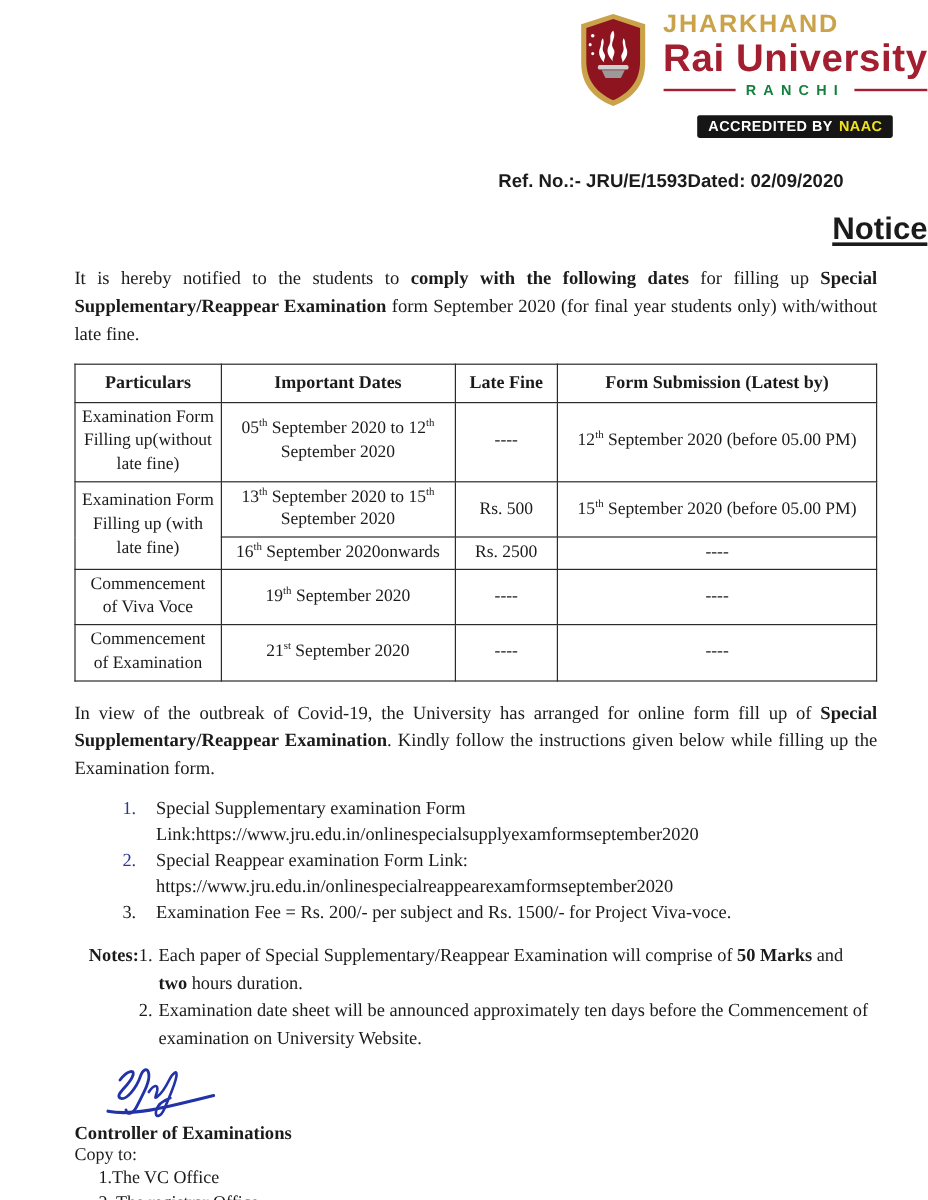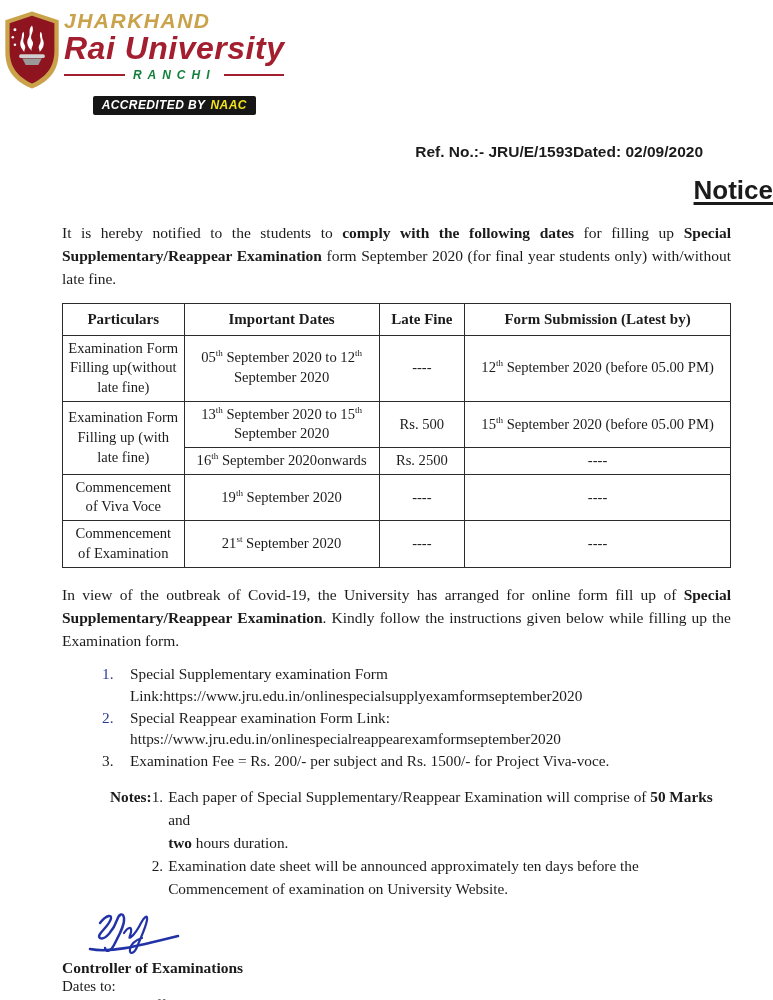--- a/index.html
+++ b/index.html
@@ -12,21 +12,21 @@
     --signature-blue:#2233A8;
     --ink:#1b1b1b;
   }
   *{box-sizing:border-box;}
   html,body{margin:0;padding:0;}
   body{
     width:773px;height:1000px;background:#ffffff;color:var(--ink);
     font-family:"Liberation Serif", serif;overflow:hidden;
   }
   
-  .logo-wrap{display:flex;justify-content:flex-start;align-items:flex-start;gap:0;padding-top:10px;font-style:italic;}
+  .logo-wrap{display:flex;justify-content:flex-end;align-items:flex-start;gap:10px;padding-top:10px;}
   .logo-text{display:flex;flex-direction:column;}
   .logo-jharkhand{font-family:"Liberation Sans",sans-serif;font-weight:bold;font-size:21px;letter-spacing:1.5px;color:var(--logo-gold);line-height:1.05;}
   .logo-rai{font-family:"Liberation Sans",sans-serif;font-weight:bold;font-size:32px;color:var(--logo-red);line-height:1.05;letter-spacing:0.5px;}
   .ranchi-row{display:flex;align-items:center;gap:8px;margin-top:2px;}
   .ranchi-line{flex:1;height:2px;background:var(--logo-red);}
   .logo-ranchi{font-family:"Liberation Sans",sans-serif;font-weight:bold;font-size:12px;letter-spacing:6px;color:#15803d;}
   .badge{background:var(--badge-bg);color:#fff;font-family:"Liberation Sans",sans-serif;font-weight:bold;
     font-size:12px;padding:2px 9px 3px;width:max-content;margin:14px auto 0;border-radius:2px;letter-spacing:0.4px;}
   .badge .naac{color:var(--naac-yellow);margin-left:5px;}
   
@@ -44,21 +44,21 @@
   th,td{border:1.6px solid #2b2b2b;text-align:center;vertical-align:middle;padding:3px 5px;line-height:1.35;}
   th{font-size:15px;padding:5px 4px;}
   td.tall{height:60px;}
   sup{font-size:0.62em;line-height:0;}
   
   .instructions{margin:11px 0 0 40px;font-size:15.3px;line-height:1.42;}
   .instr-item{display:flex;gap:11px;}
   .instr-num{min-width:17px;text-align:left;}
   .num-blue{color:var(--list-number-blue);}
   
-  .notes{display:flex;margin:14px 0 0 48px;font-size:15.3px;line-height:1.5;}
+  .notes{display:flex;margin:14px 0 0 12px;font-size:15.3px;line-height:1.5;}
   .notes-label{font-weight:bold;white-space:nowrap;}
   .note-item{display:flex;gap:5px;}
   .note-num{white-space:nowrap;}
   b{font-weight:bold;}
   
   .sig{margin:8px 0 0 24px;height:52px;}
   .controller{font-weight:bold;font-size:15.5px;margin-top:-2px;}
   .copy-label{font-size:15px;margin-top:1px;}
   .copy-list{margin-left:20px;font-size:15px;line-height:1.42;}
 </style>
@@ -199,21 +199,21 @@
 
     <div class="sig">
       <svg width="100" height="52" viewBox="0 0 100 52" fill="none">
         <path d="M14 14 C20 6 28 4 24 12 C20 20 10 26 14 29 C19 32 28 20 31 11 C33 5 37 3 38 9 C39 16 33 26 28 36 C25 42 20 44 19 39" stroke="#2233A8" stroke-width="2.4" stroke-linecap="round"></path>
         <path d="M38 24 C42 18 46 17 45 23 C44 28 42 30 45 28 C49 25 52 20 55 14 C58 8 62 5 61 11 C60 18 55 28 51 38 C48 45 43 46 44 40 C45 35 50 31 56 29" stroke="#2233A8" stroke-width="2.2" stroke-linecap="round"></path>
         <path d="M4 40 C24 44 48 38 92 27" stroke="#2233A8" stroke-width="2.6" stroke-linecap="round"></path>
       </svg>
     </div>
 
     <div class="controller">Controller of Examinations</div>
-    <div class="copy-label">Dates to:</div>
+    <div class="copy-label">Copy to:</div>
     <div class="copy-list">
       <div>1.The VC Office</div>
       <div>2. The registrar Office</div>
 
     </div>
   </div>
 
 </div>
 
 </body></html>

